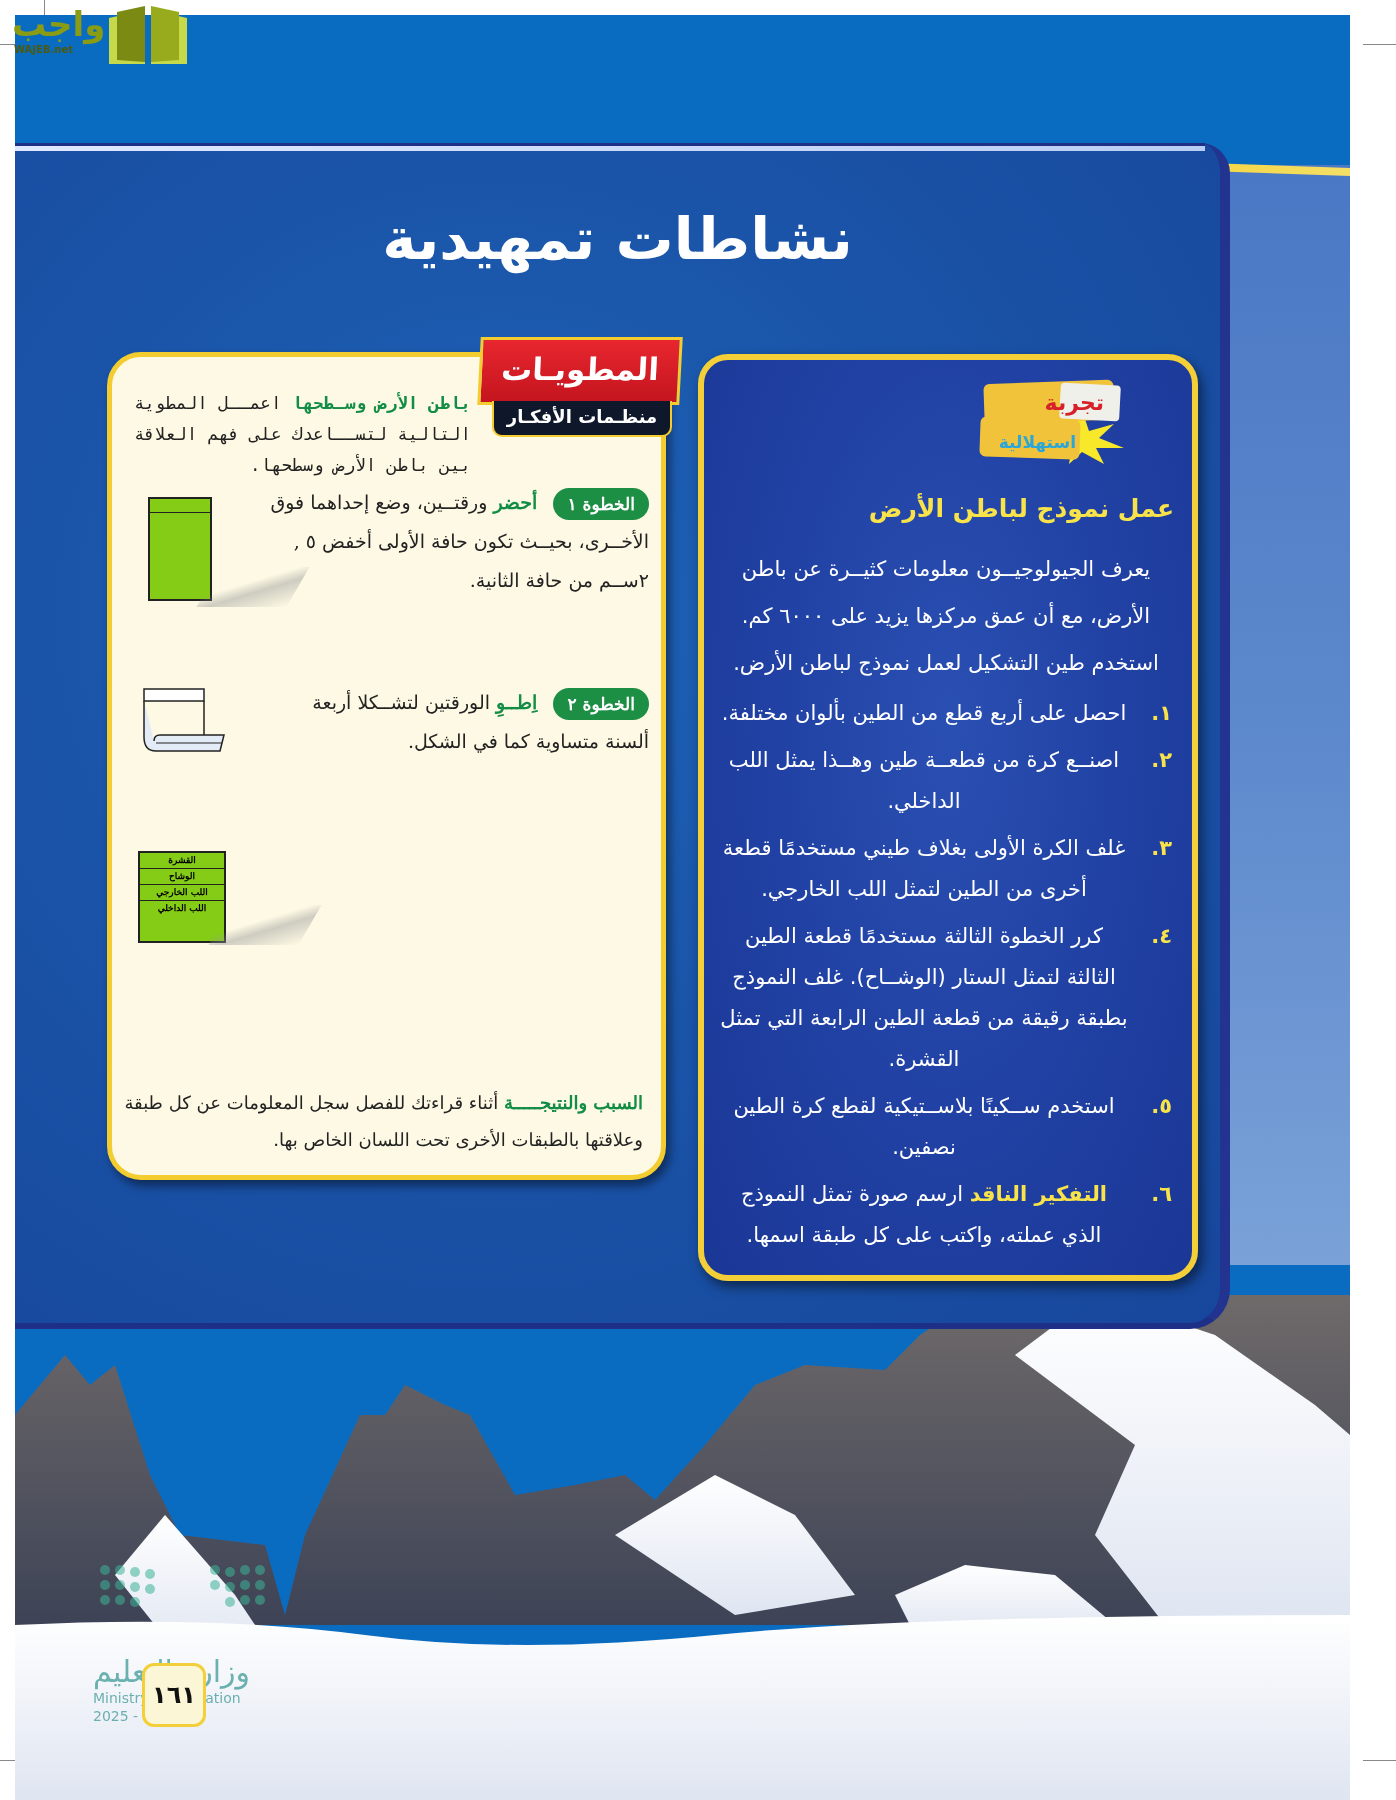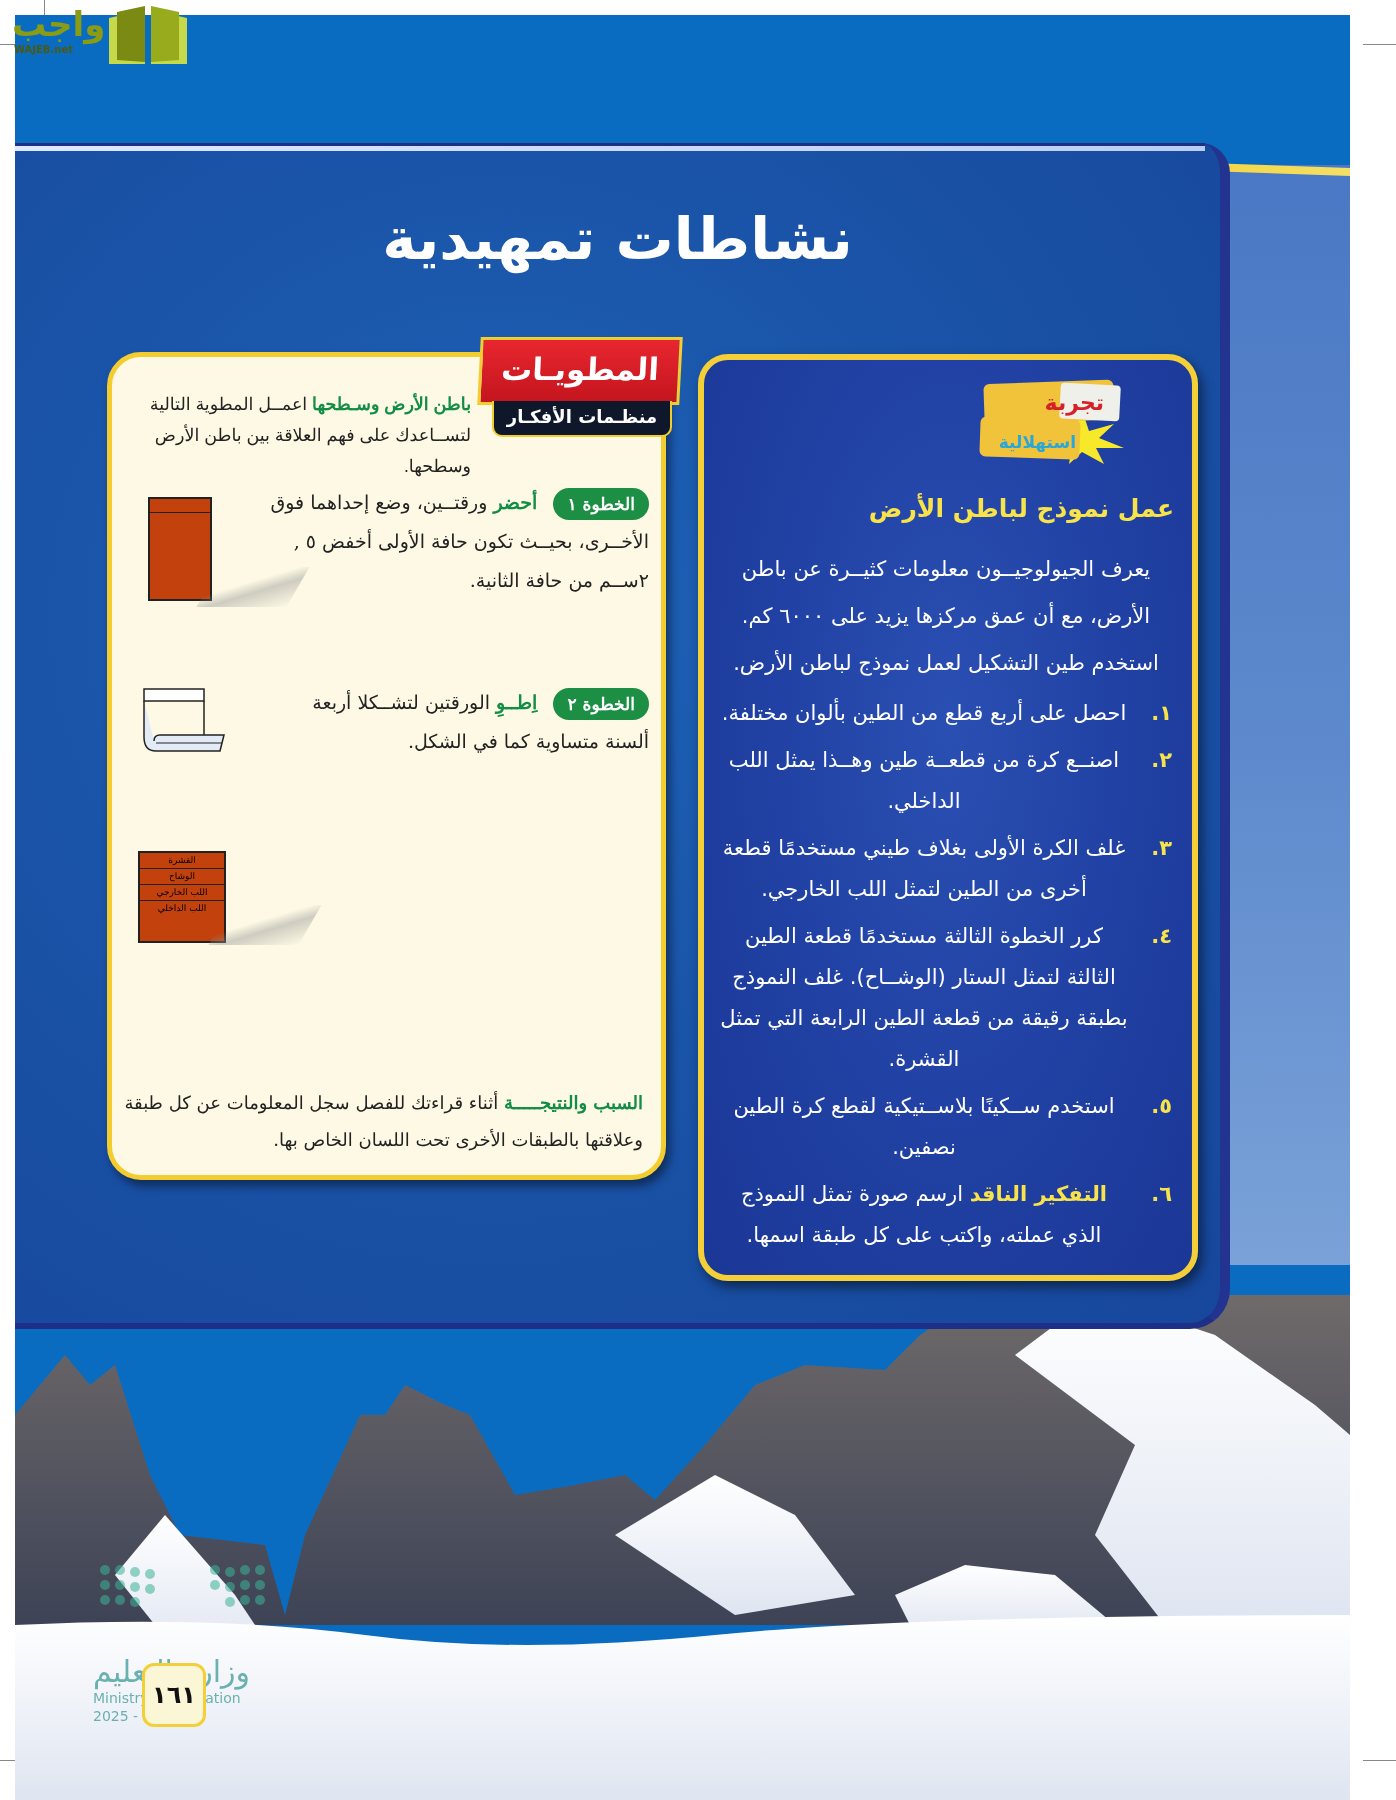--- a/index.html
+++ b/index.html
@@ -51,33 +51,33 @@
     border:3px solid #f3cc2f; transform:skewX(-3deg);
     color:#fff; font-weight:bold; font-size:31px; text-align:center; line-height:58px;
   }
   .fold-sub {
     position:absolute; left:380px; top:44px; width:176px; height:34px;
     background:#0f172a; border-radius:0 0 10px 10px; border:2px solid #f3cc2f; border-top:none;
     color:#fff; font-size:18px; font-weight:bold; text-align:center; line-height:32px;
   }
   .fold-intro {
     position:absolute; right:190px; top:32px; width:350px; direction:rtl;
-    font-family:Liberation Sans, sans-serif; font-size:17.5px; line-height:31px; color:#222;
+    font-family:Liberation Mono, monospace; font-size:17.5px; line-height:31px; color:#222;
   }
   .green { color:#128d45; font-weight:bold; }
   .step {
     position:absolute; right:12px; width:380px; direction:rtl;
     font-family:"DejaVu Serif", serif; font-size:19px; line-height:39px; color:#222;
   }
   .step-badge {
     display:inline-block; background:#1c8f45; color:#fff; border-radius:16px;
     padding:0 14px; height:32px; line-height:32px; font-size:17px; margin-left:10px;
     font-weight:bold; vertical-align:middle;
   }
-  .fig { position:absolute; border:2px solid #222; background:#c2410c; }
+  .fig { position:absolute; border:2px solid #222; background:#84cc16;font-weight:bold; }
   .fig-shadow {
     position:absolute; width:90px; height:40px;
     background:linear-gradient(160deg,rgba(0,0,0,0) 40%,rgba(150,150,150,0.45) 60%,rgba(0,0,0,0) 100%);
     transform:skewX(-30deg);
   }
   .fig3-row {
     border-bottom:1px solid #222; font-size:9px; text-align:center; height:15px; line-height:15px;
     font-family:"DejaVu Serif", serif; direction:rtl;
   }
   .cause {

